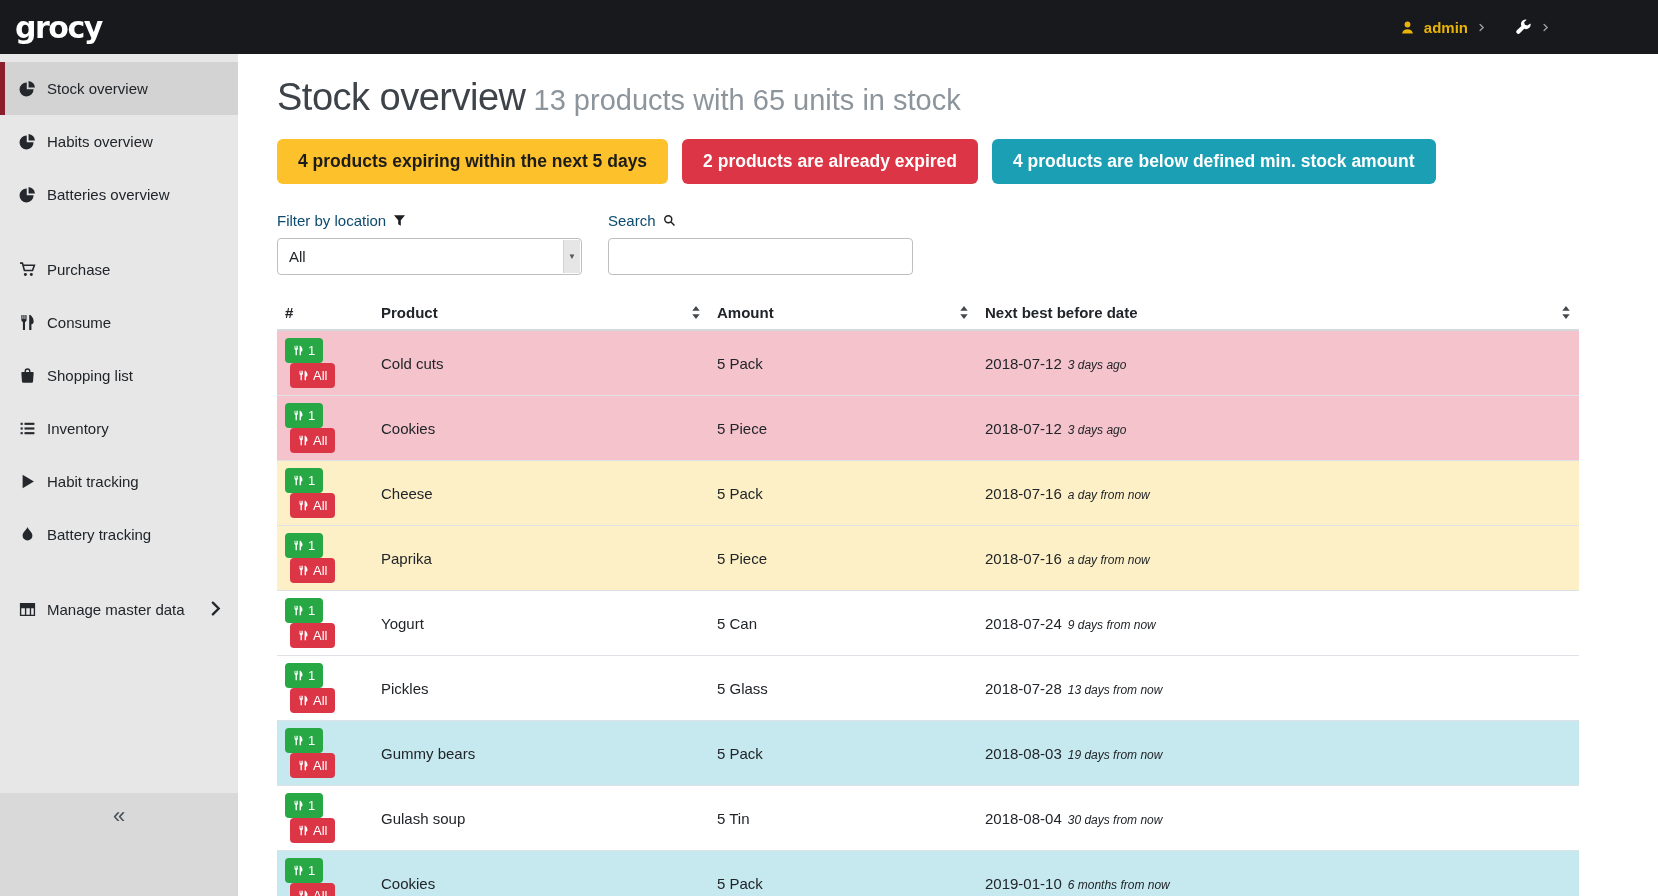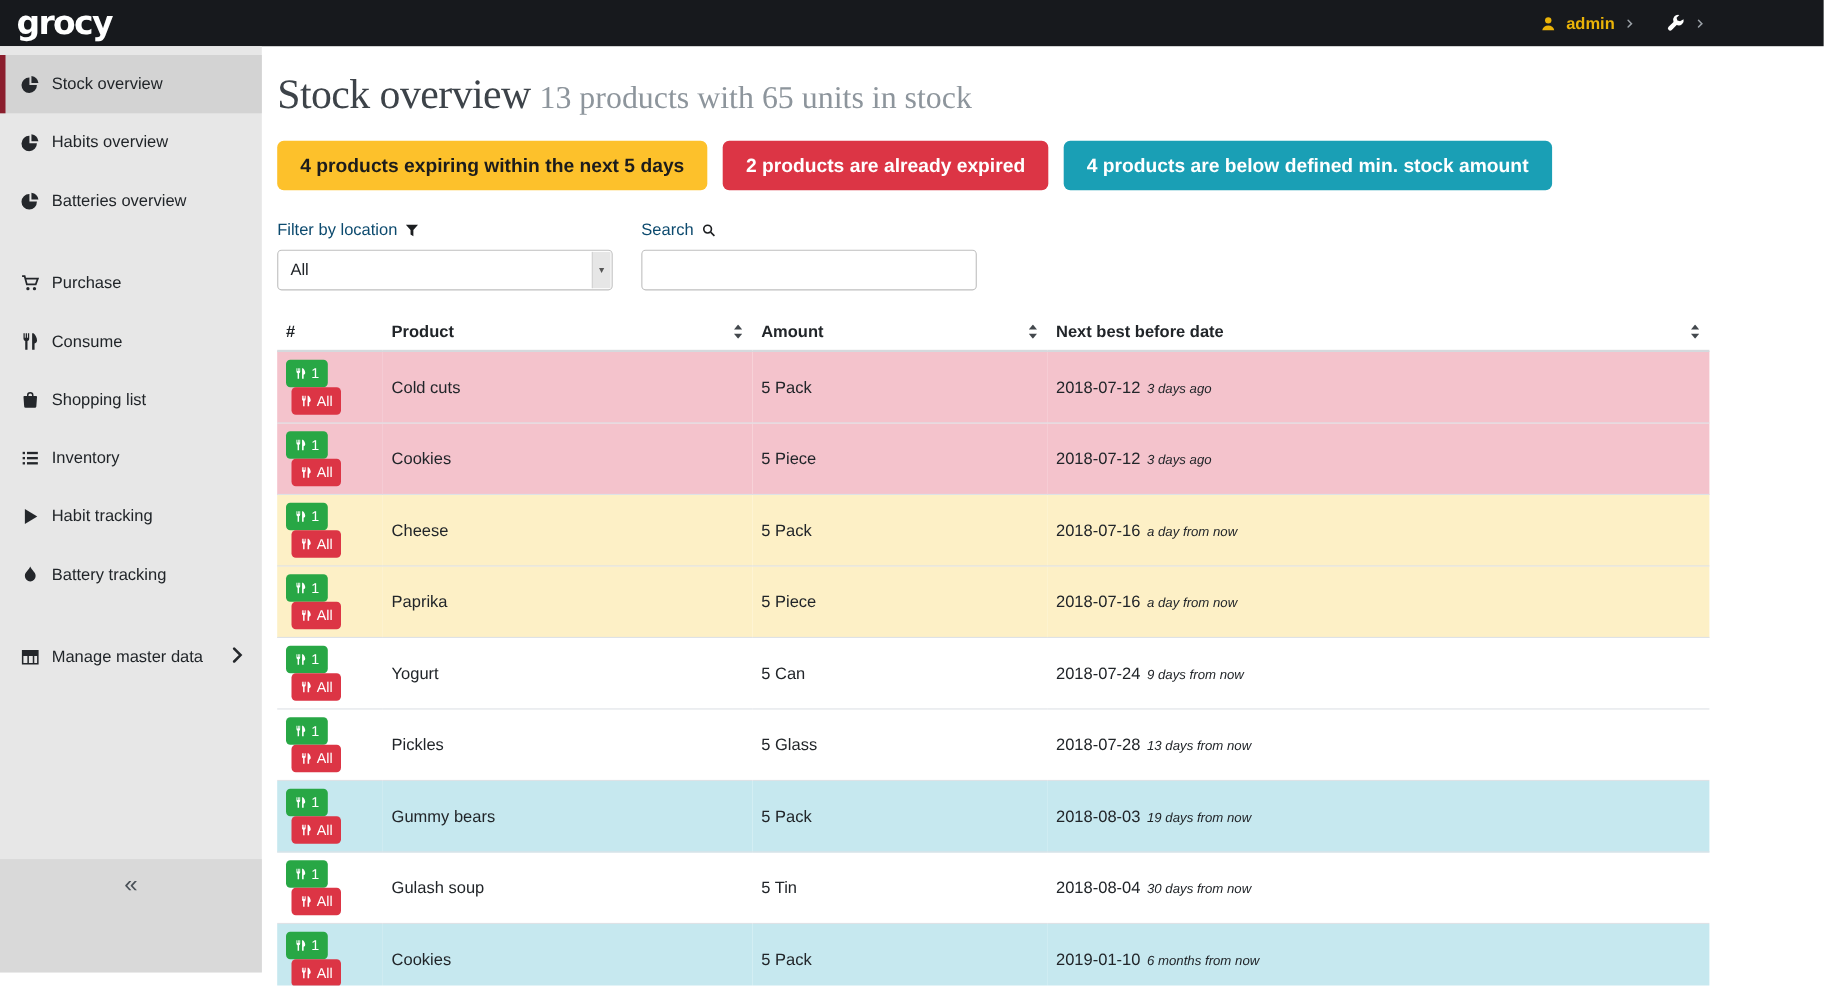--- a/index.html
+++ b/index.html
@@ -5,55 +5,55 @@
   * { box-sizing: border-box; }
   html,body { margin:0; padding:0; }
   body {
     width:1658px; height:896px; overflow:hidden;
     font-family:"Liberation Sans", sans-serif;
     background:#fff; color:#212529; position:relative;
   }
 
   
   .topbar {
-    height:42px; background:#17191d; display:flex; align-items:center;
+    height:54px; background:#17191d; display:flex; align-items:center;
     justify-content:space-between; padding:0 108px 0 15px;
   }
   .logo {
     color:#fff; font-size:30px; font-weight:800; letter-spacing:-1.5px;
     font-family:"DejaVu Sans", sans-serif; cursor:pointer;
   }
   .topbar-right { display:flex; align-items:center; gap:9px; color:#eab308; }
   .topbar-right .user-name { font-size:15px; font-weight:600; }
   .topbar-right svg { display:block; }
   .chev { color:#9aa0a6; }
   .wrench-wrap { margin-left:20px; display:flex; align-items:center; gap:9px; }
 
   
-  .layout { display:flex; height:842px; }
+  .layout { display:flex; height:842px;gap:25px; }
 
   
   .sidebar { width:238px; background:#e7e7e7; flex-shrink:0; position:relative; padding-top:8px; }
   .side-item {
     height:53px; display:flex; align-items:center; gap:11px;
     padding:0 14px 0 19px; font-size:15px; color:#212529; cursor:pointer;
   }
   .side-item svg { width:17px; height:17px; flex-shrink:0; color:#24272b; }
   .side-item.active { background:#d3d3d3; border-left:5px solid #8b1e2d; padding-left:14px; }
   .group-gap { margin-top:22px; }
   .side-item .trail { margin-left:auto; color:#3f4349; }
   .side-footer {
     position:absolute; left:0; right:0; bottom:0; height:103px;
     background:#d9d9d9; text-align:center; padding-top:12px;
     font-size:22px; color:#495057; cursor:pointer; line-height:1;
   }
 
   
   .main { flex:1; padding:14px 0 0 14px; }
-  h1.page-title { margin:8px 0 0 0; font-size:38px; font-weight:500; color:#3d4349; letter-spacing:-0.5px;font-family:Liberation Serif, serif; }
+  h1.page-title { margin:8px 0 0 0; font-size:38px; font-weight:500; color:#3d4349; letter-spacing:-0.5px; }
   h1.page-title .subtitle { font-size:29px; font-weight:400; color:#8d959c; margin-left:8px; letter-spacing:0; }
 
   .alerts { margin-top:20px; display:flex; gap:14px; }
   .alert {
     border-radius:6px; padding:12px 21px; font-size:17.5px; font-weight:700; cursor:pointer;text-align:right;
   }
   .alert-warning { background:#fdc12b; color:#1c1c1c; }
   .alert-danger  { background:#dc3545; color:#fff; }
   .alert-info    { background:#1a9fb5; color:#fff; }
 

